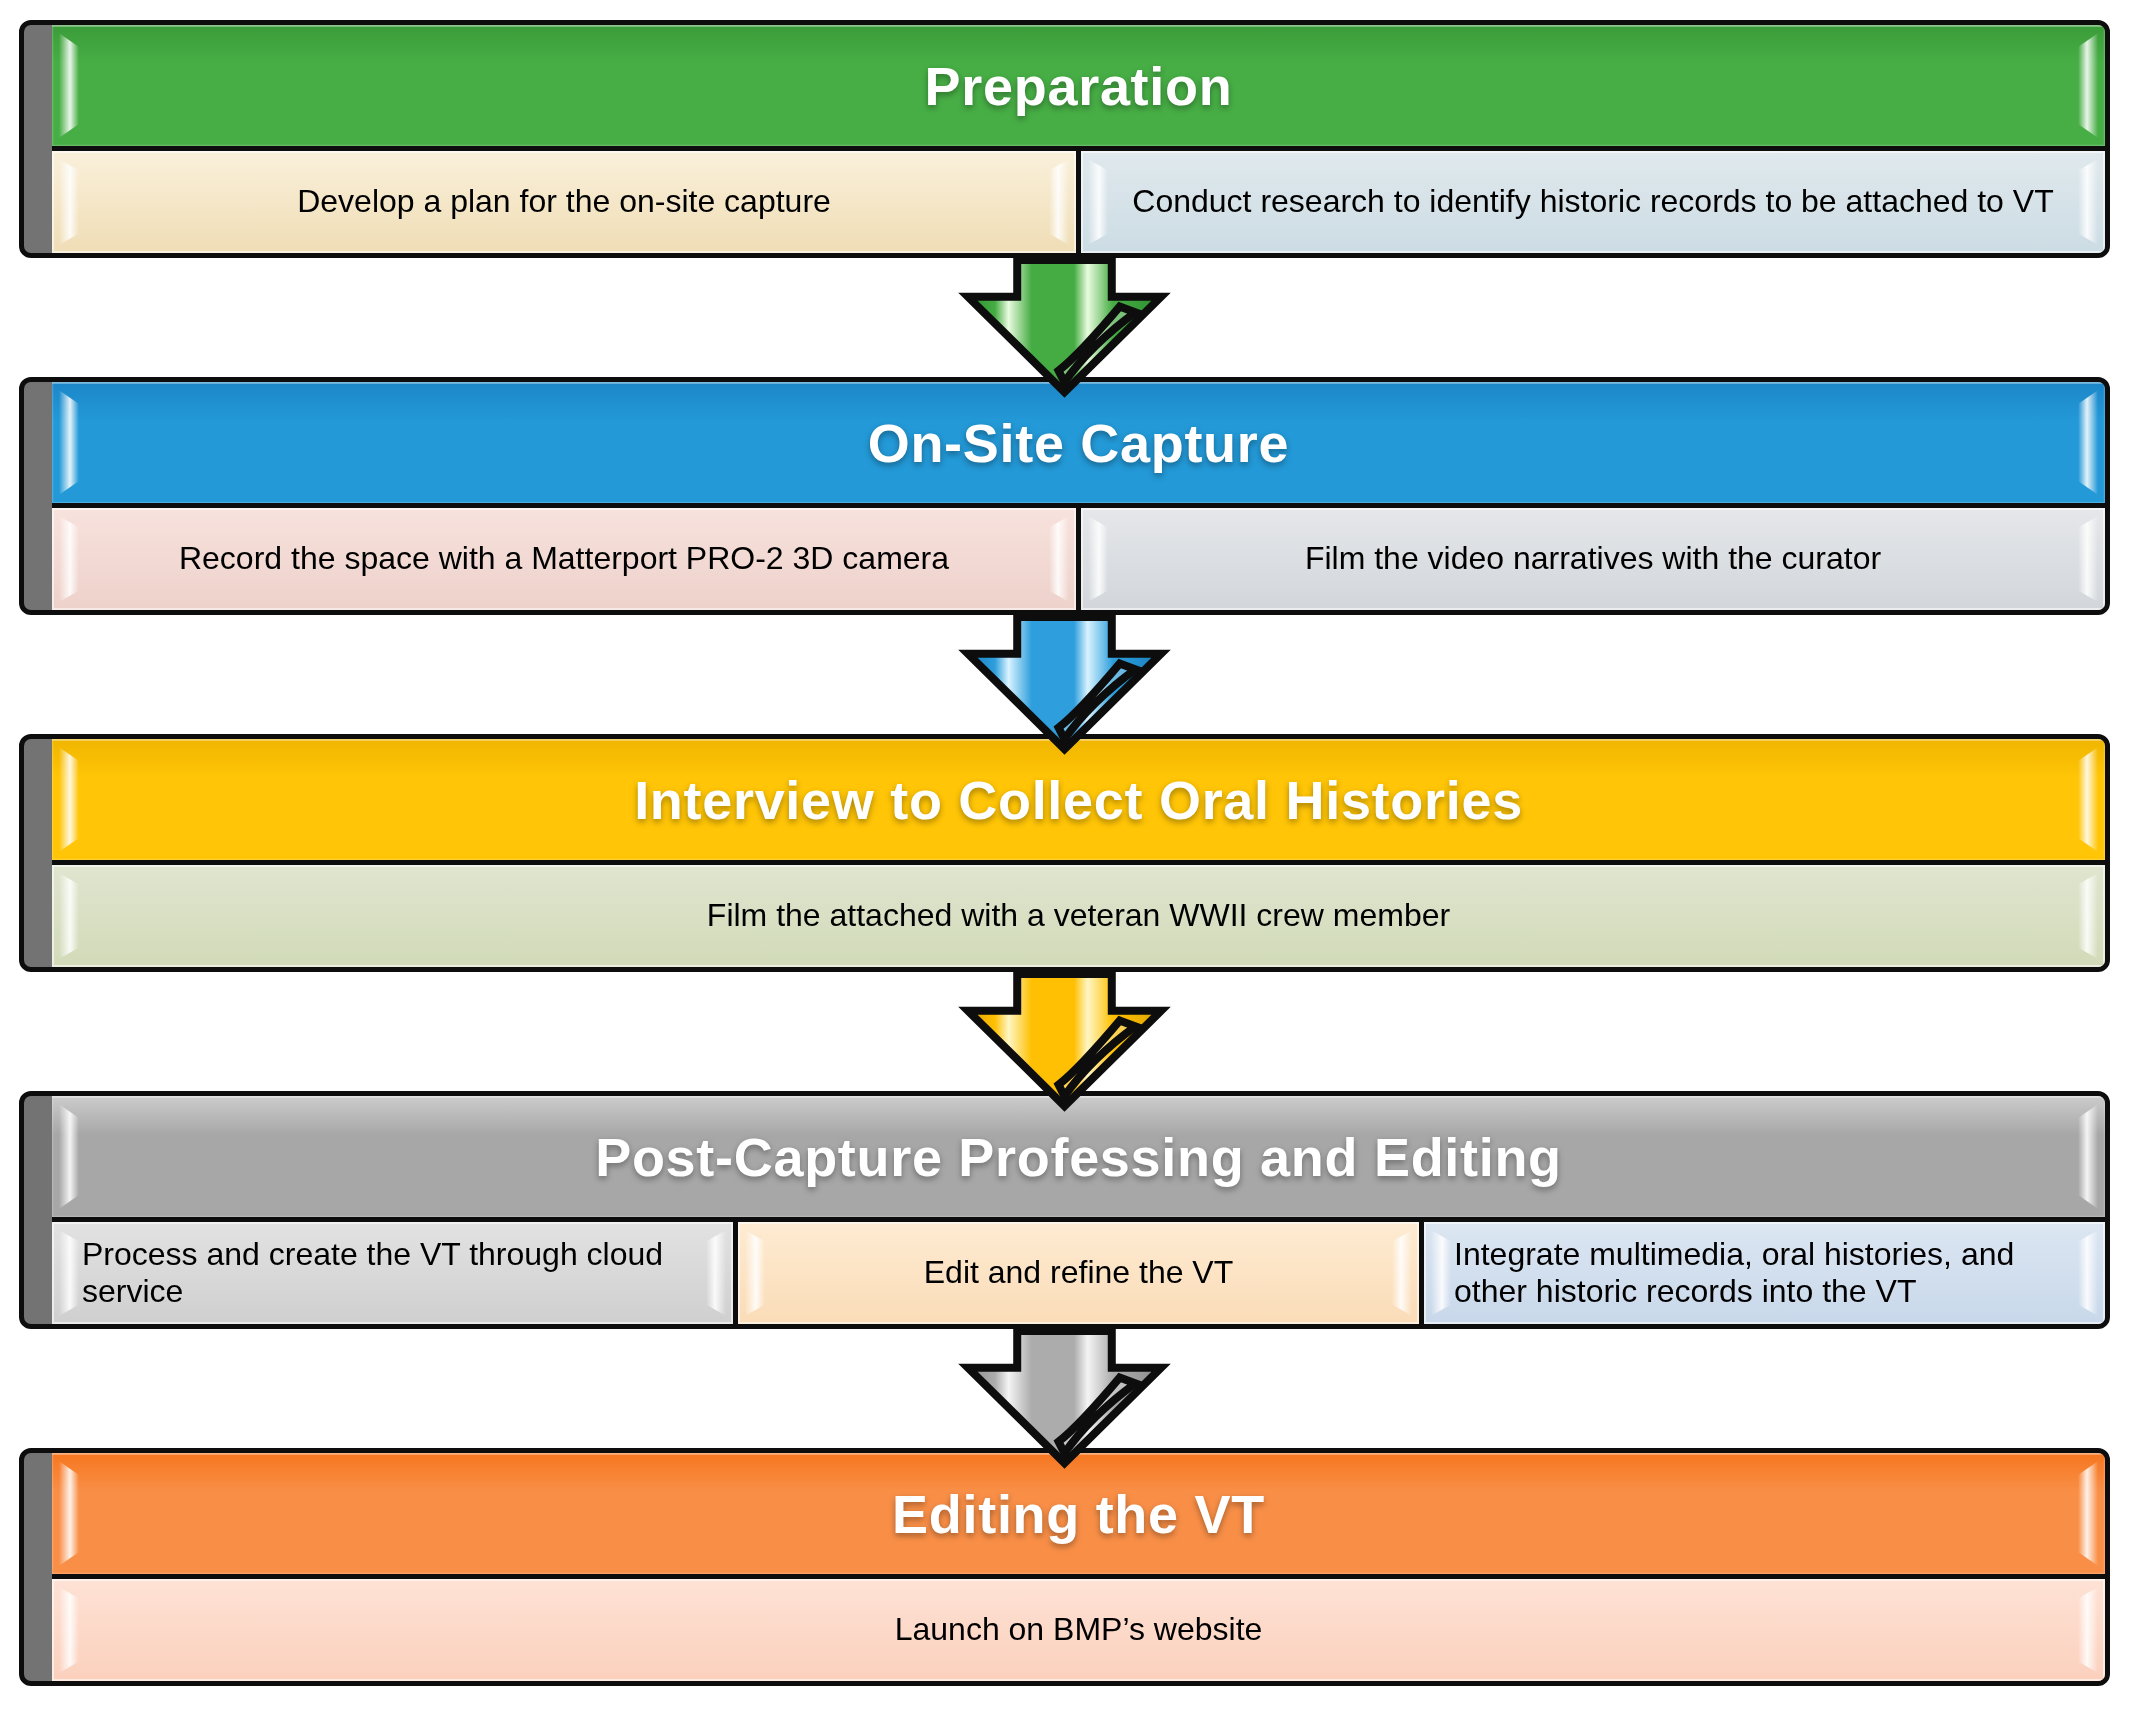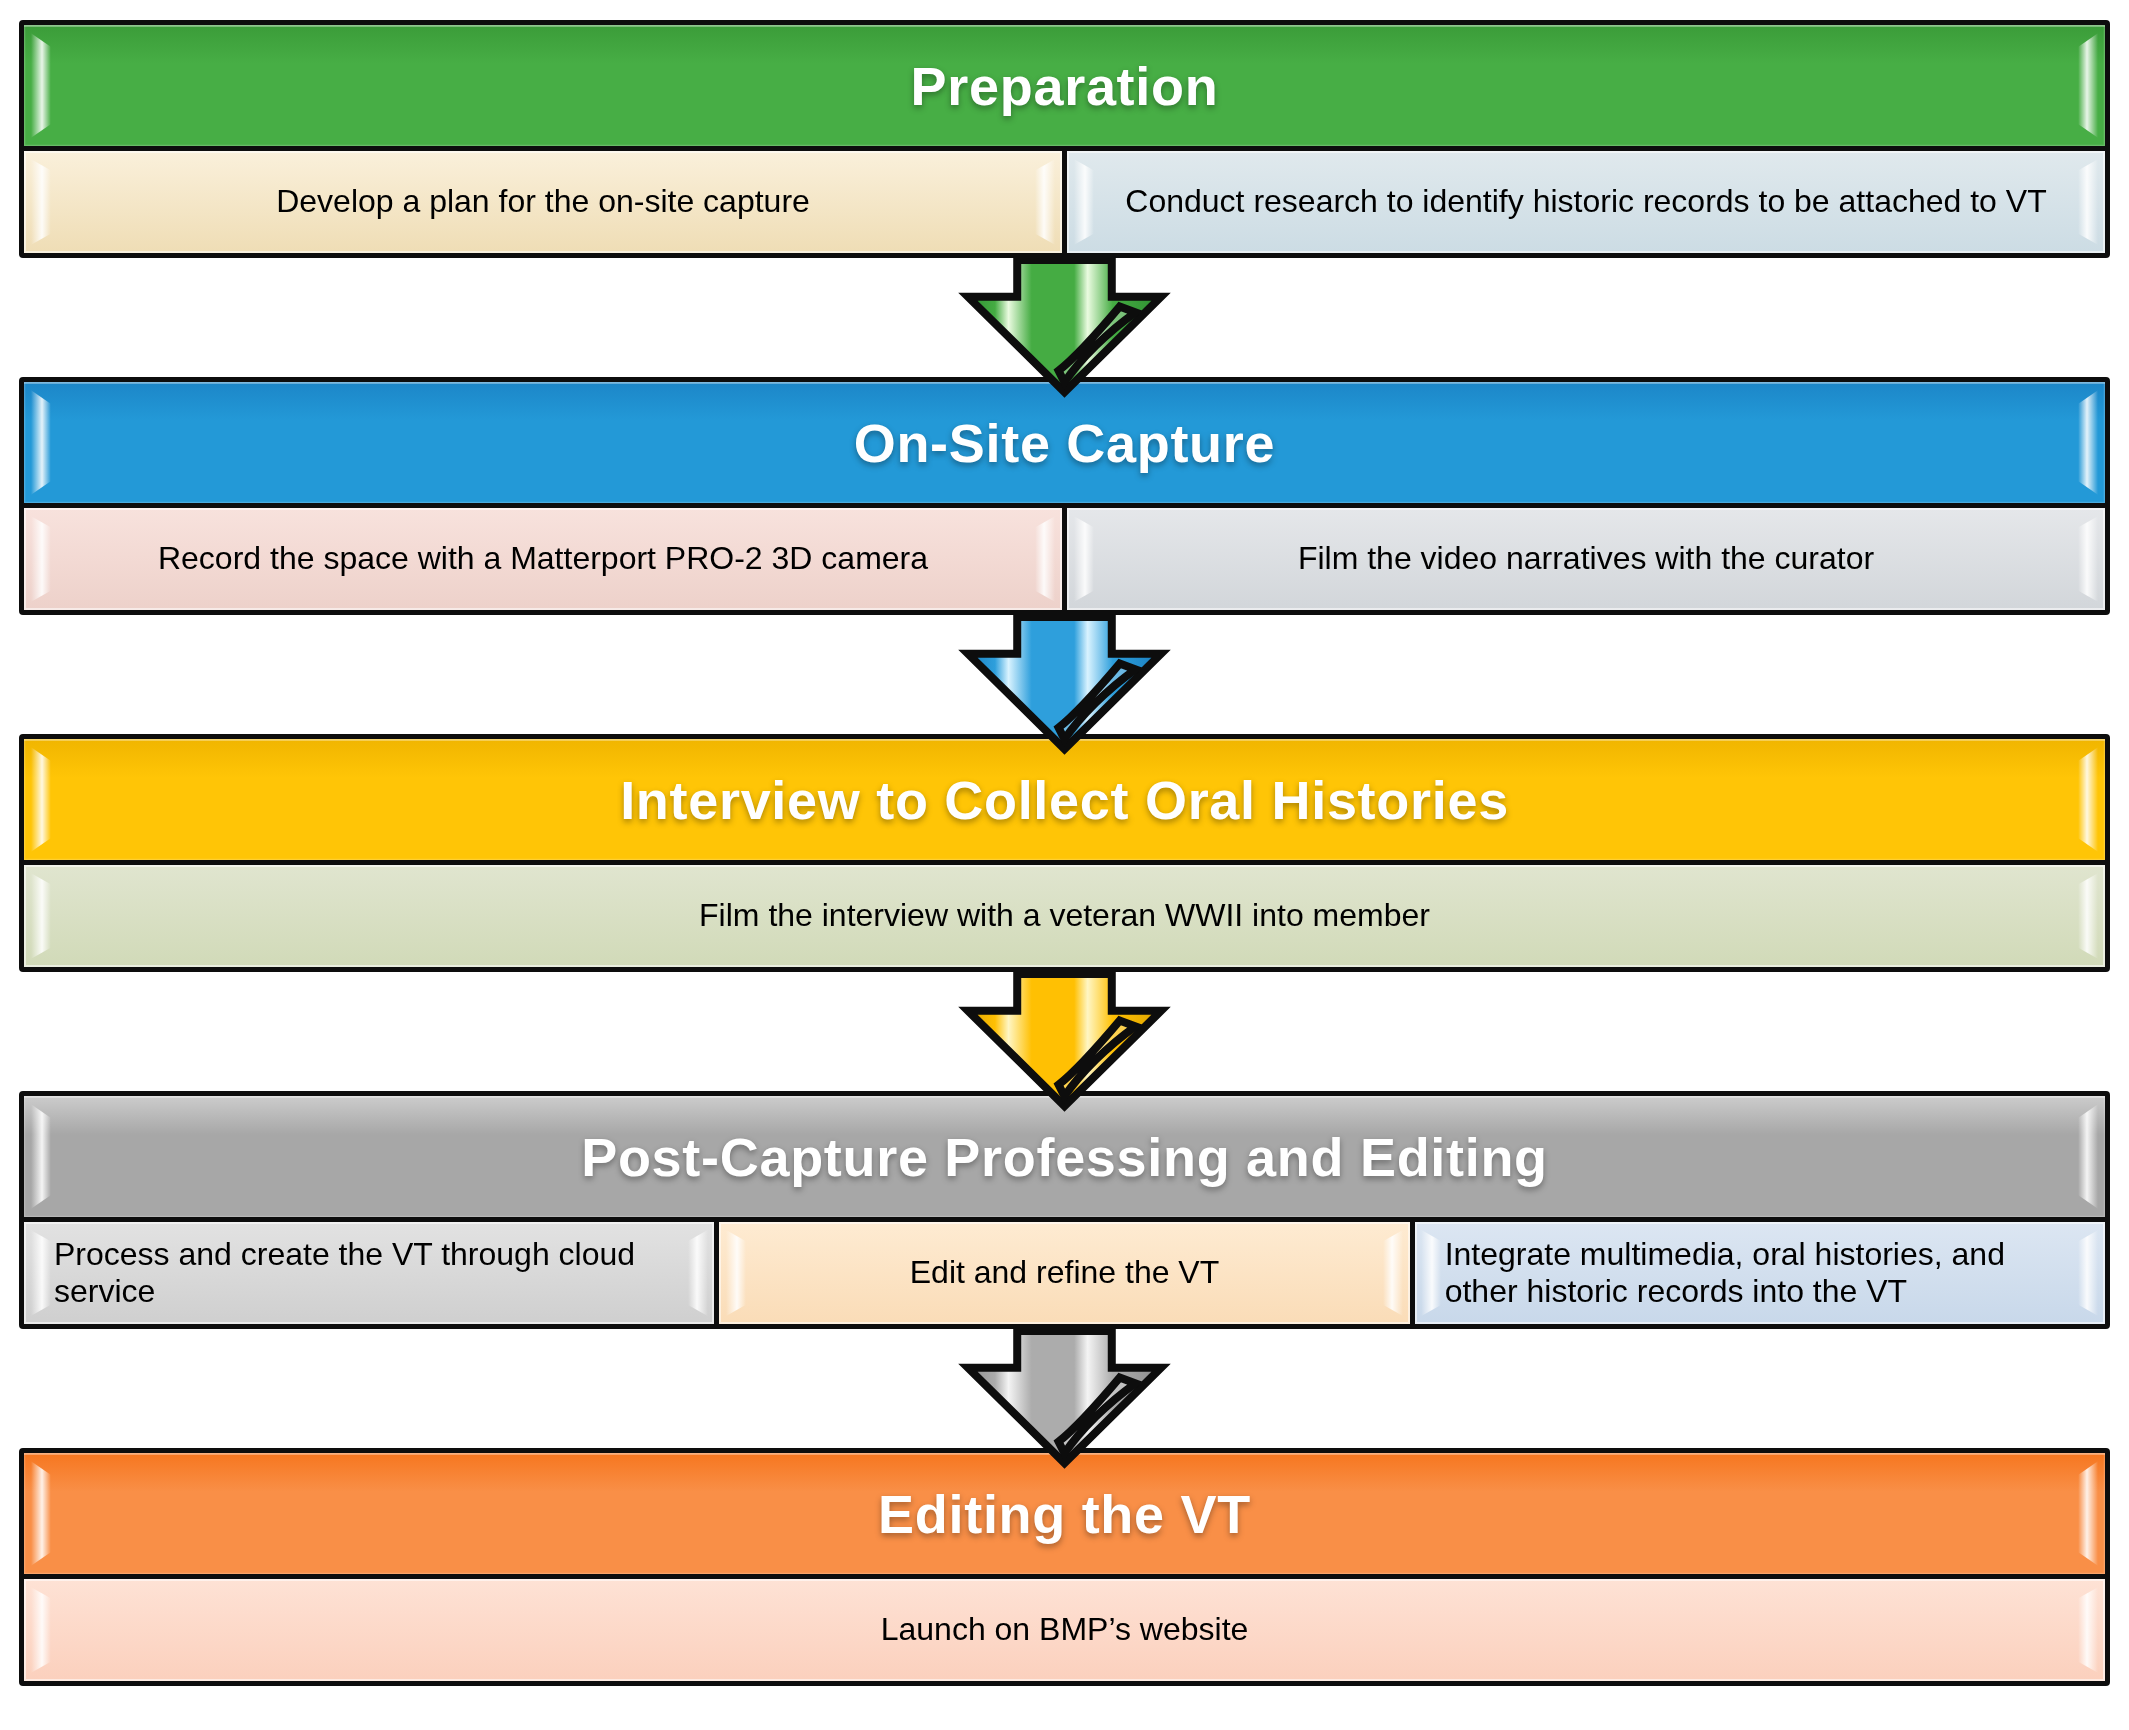--- a/index.html
+++ b/index.html
@@ -11,23 +11,24 @@
   .canvas{
     box-sizing:border-box;
     width:2129px;height:1730px;
     padding:20px 19px 0 19px;
     position:relative;
   }
   
   .sec{
     position:relative;z-index:1;
     border:5.4px solid #0d0d0d;
-    border-radius:4px;
-    background:#1d4ed8;
+    border-radius:12px;
+    background:#737373;
     overflow:hidden;
+    padding-left:28px;
   }
   .hdr{
     position:relative;
     height:121px;
     display:flex;align-items:center;justify-content:center;
     background:linear-gradient(180deg, var(--h1) 0%, var(--h2) 32%, var(--h2) 100%);
     box-shadow:inset 0 2px 0 rgba(255,255,255,.30), inset 0 0 0 1.3px rgba(255,255,255,.18);
   }
   .hdr .t{
     color:#ffffff;
@@ -164,21 +165,21 @@
       <path class="fold" d="M50 64 C58 52 72 38 86 28 L78 25 C68 37 57 50 47 58 Z" stroke="none"></path>
     </svg>
   </div>
 
   <section class="sec">
     <div class="hdr bevel" style="--h1: #F0B500; --h2: #FFC506;">
       <span class="t">Interview to Collect Oral Histories</span>
     </div>
     <div class="row">
       <div class="cell bevel" style="--c1: #E0E5CF; --c2: #D1DAB8;">
-        <span>Film the interview with a veteran WWII into member</span>
+        <span>Film the attached with a veteran WWII crew member</span>
       </div>
     </div>
   </section>
 
   <div class="gap">
     <svg class="arrow" viewBox="0 0 100 70" preserveAspectRatio="none" style="--ab: #FFC003; --al: #FFF6C4; --ad: #DFA400;">
       <defs>
         <linearGradient id="g2" x1="0" y1="0" x2="1" y2="0">
           <stop offset="0" class="sd"></stop>
             <stop offset="0.14" class="sb"></stop>

